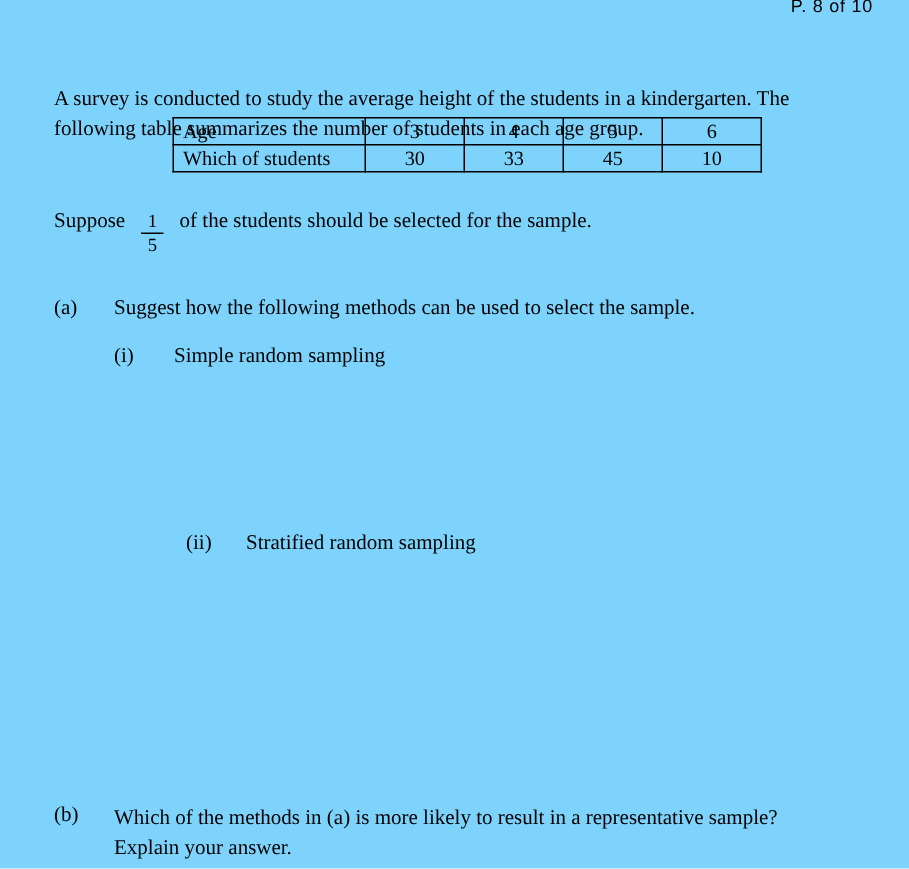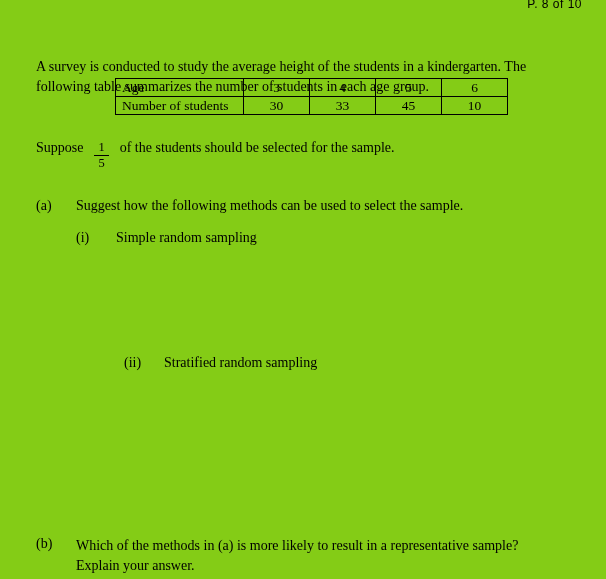--- a/index.html
+++ b/index.html
@@ -1,21 +1,21 @@
 <!DOCTYPE html>
 <html><head>
 <meta charset="utf-8">
 <style>
   * { margin: 0; padding: 0; box-sizing: border-box; }
   html, body { background: #ffffff; }
   .page {
     position: relative;
     width: 606px;
     height: 579px;
-    background: #84cc16;
+    background: #7dd3fc;
     color: #000000;
     font-family: "Liberation Serif", serif;
     font-size: 14px;
     overflow: hidden;
   }
   .page-num {
     position: absolute;
     top: -3px;
     right: 24px;
     font-family: "Liberation Sans", sans-serif;
@@ -85,21 +85,21 @@
   <table class="data-table">
     <tbody>
       <tr>
         <td class="row-label">Age</td>
         <td class="num-cell">3</td>
         <td class="num-cell">4</td>
         <td class="num-cell">5</td>
         <td class="num-cell">6</td>
       </tr>
       <tr>
-        <td class="row-label">Number of students</td>
+        <td class="row-label">Which of students</td>
         <td class="num-cell">30</td>
         <td class="num-cell">33</td>
         <td class="num-cell">45</td>
         <td class="num-cell">10</td>
       </tr>
     </tbody>
   </table>
 
   <div class="suppose">
     <span>Suppose</span>

